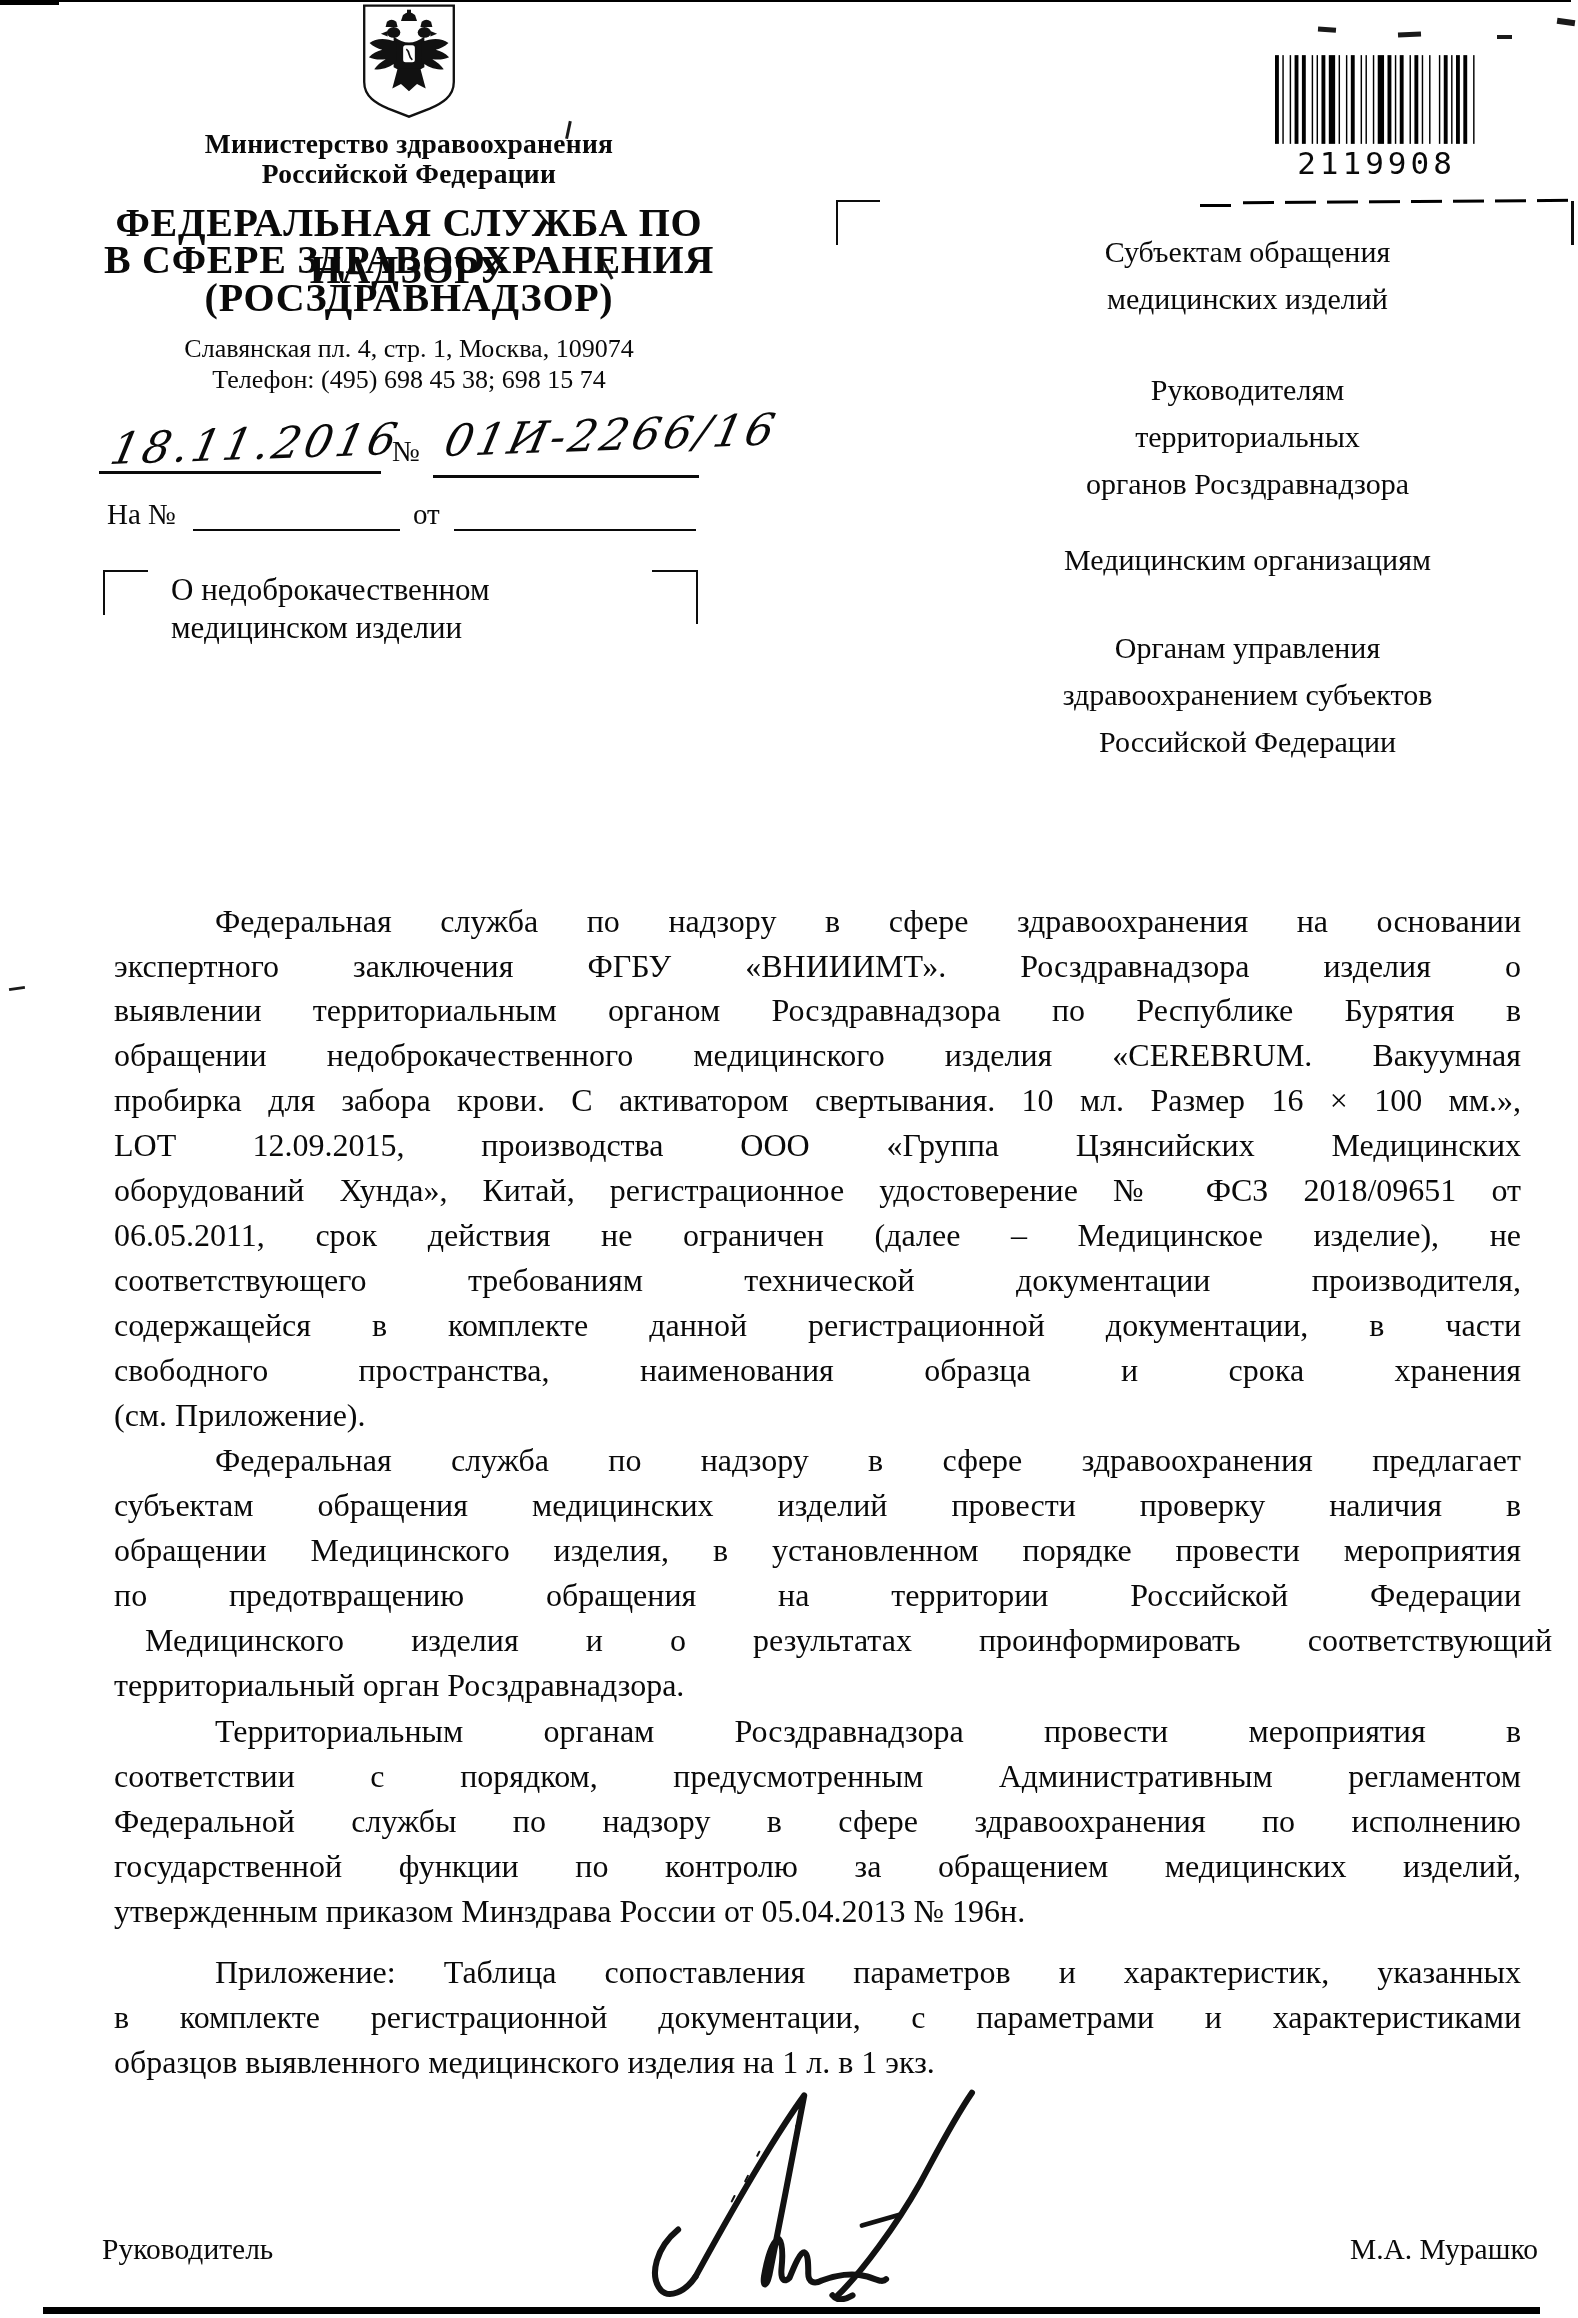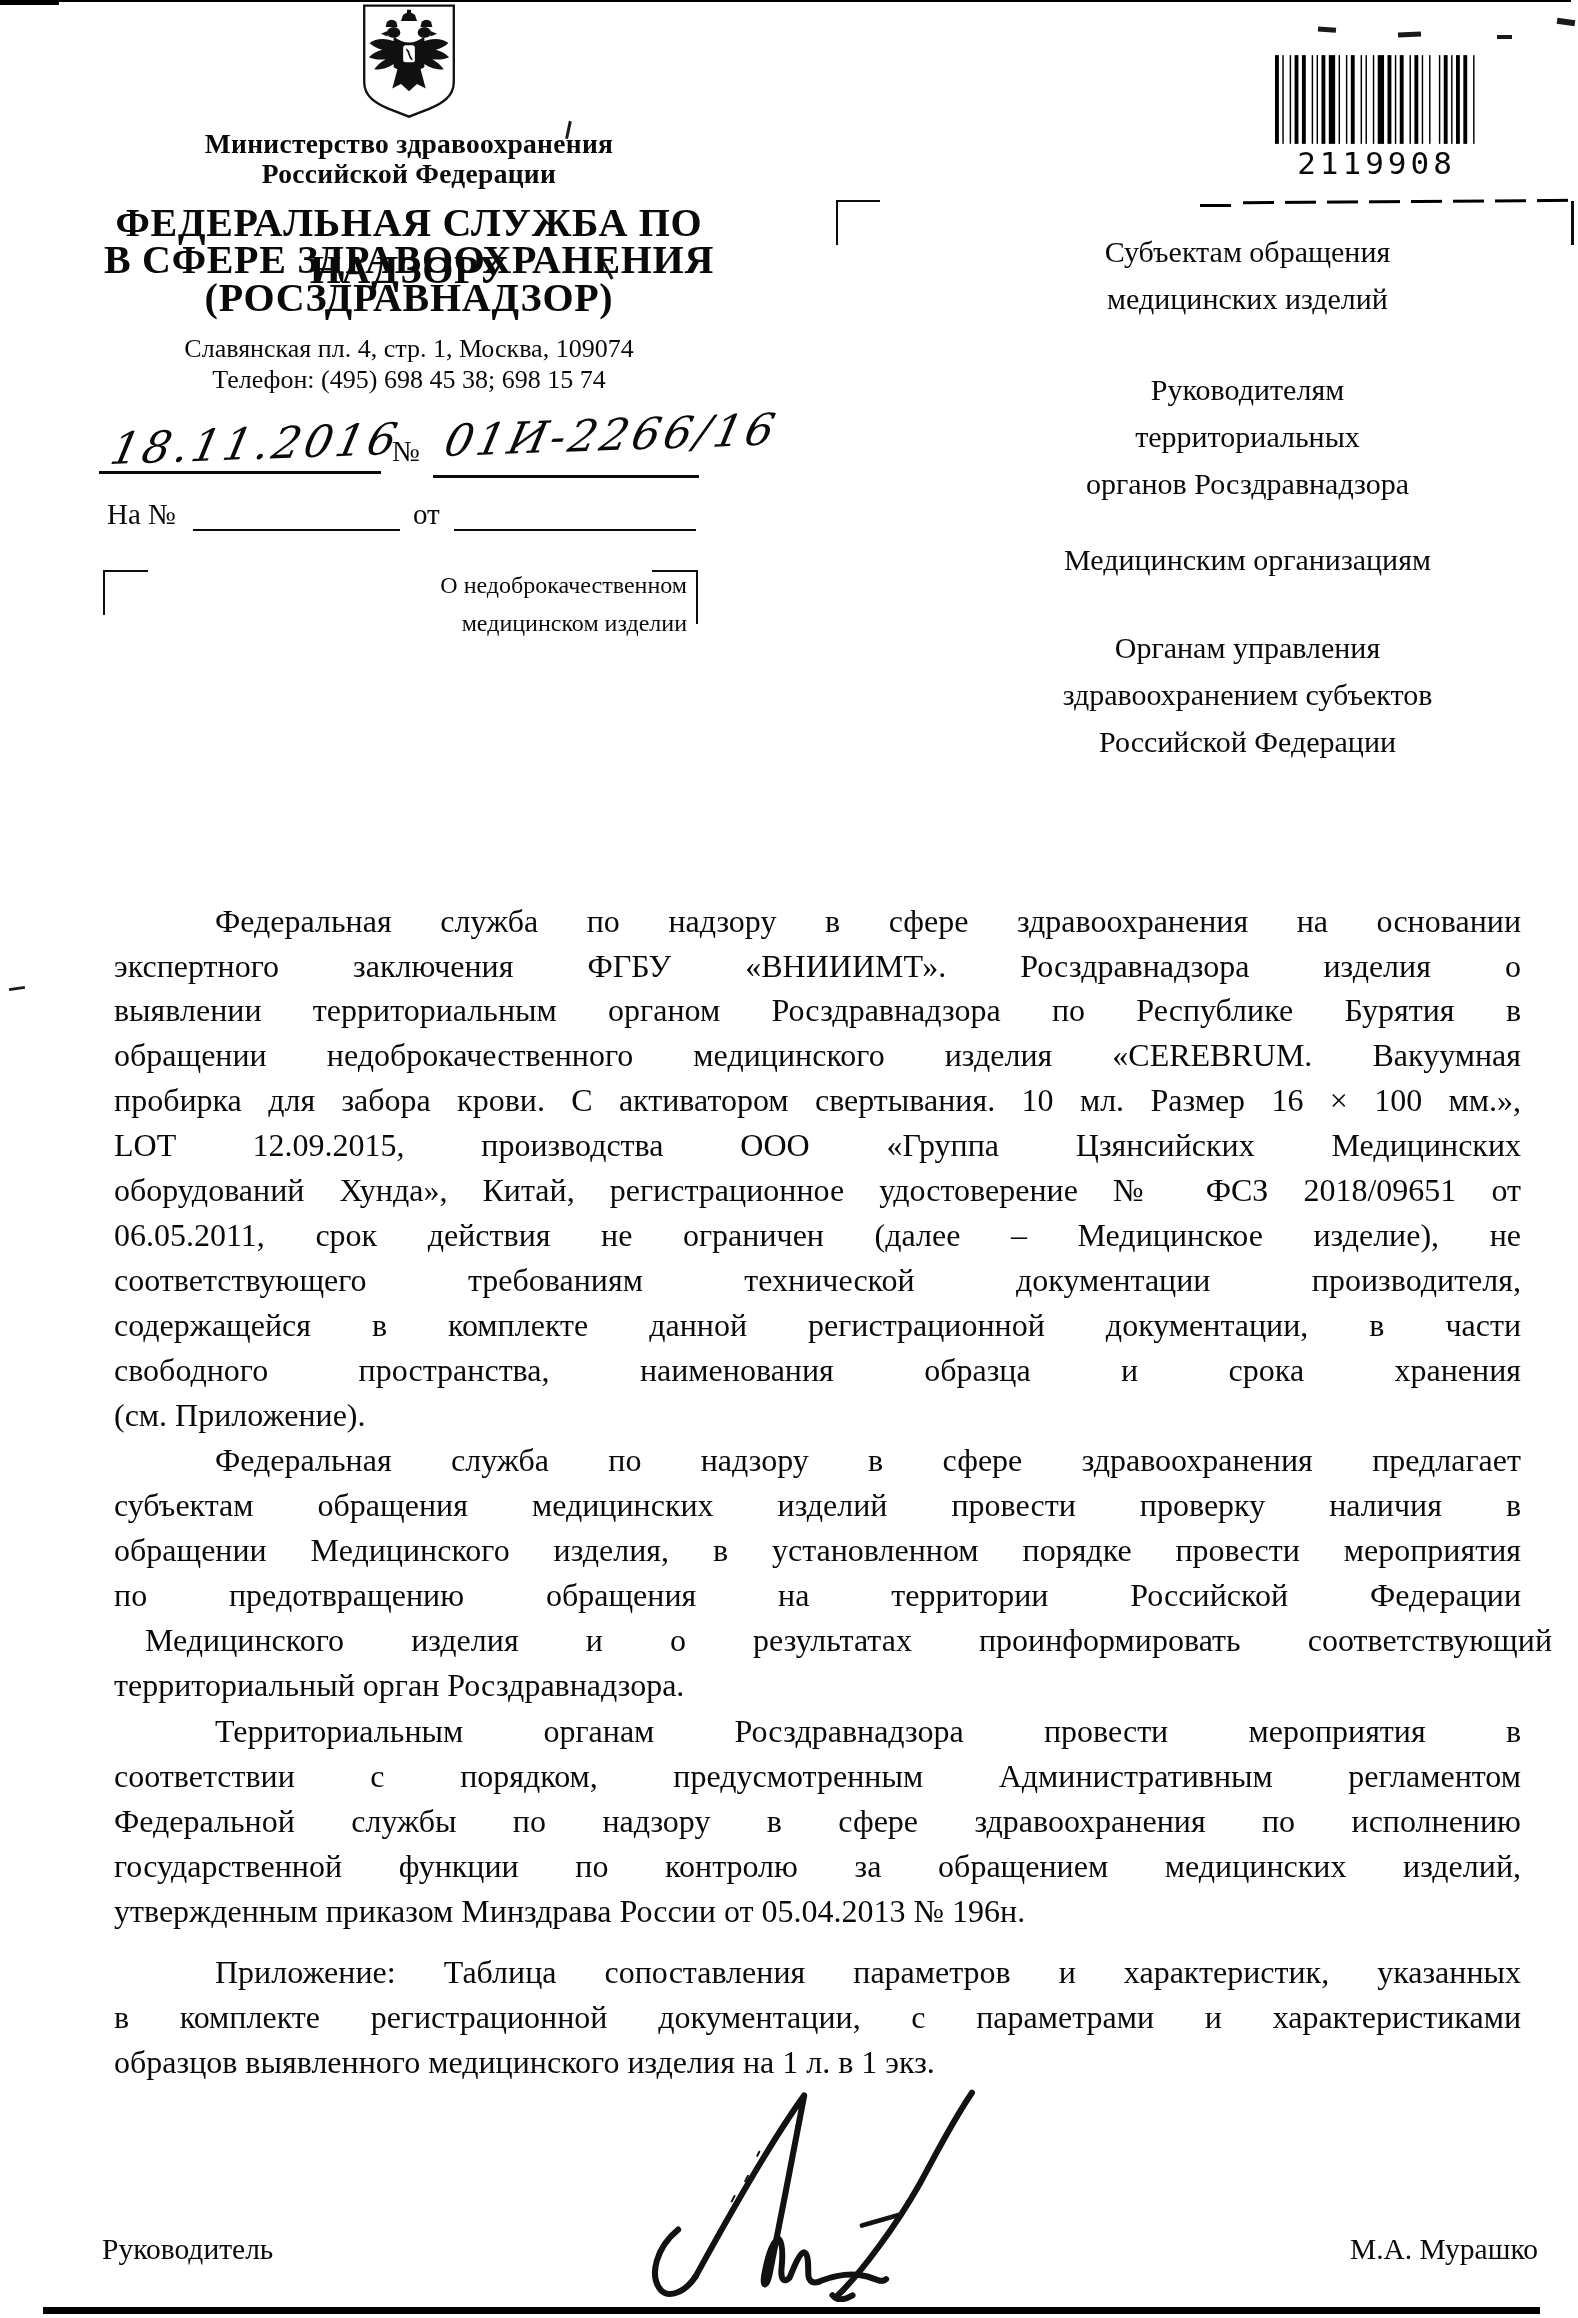--- a/index.html
+++ b/index.html
@@ -30,21 +30,21 @@
     font-style:italic; font-size:44px; letter-spacing:3.4px;
     transform:skewX(-14deg) rotate(-2deg); transform-origin:left bottom;
     white-space:nowrap;
   }
   .rule { background:#0a0a0a; height:2.7px; }
   .ref-label { font-size:29px; }
 
   .bracket-tl { border-left:2.7px solid #0d0d0d; border-top:2.7px solid #0d0d0d; }
   .bracket-tr { border-right:2.7px solid #0d0d0d; border-top:2.7px solid #0d0d0d; }
 
-  .subject-line { left:177px; width:510px; text-align:right; font-size:24px; }
+  .subject-line { left:171px; width:510px; text-align:left; font-size:31px; }
 
   
   .recipients-wrap { left:959px; top:0; width:577px; height:806px; }
   .recipient-group { position:absolute; left:0; width:577px; text-align:center; }
   .recipient-line { font-size:30px; line-height:47px; white-space:nowrap; }
 
   
   .dash-line { height:2.7px;
     background:repeating-linear-gradient(90deg,#000 0 31px,transparent 31px 42px); }
 

